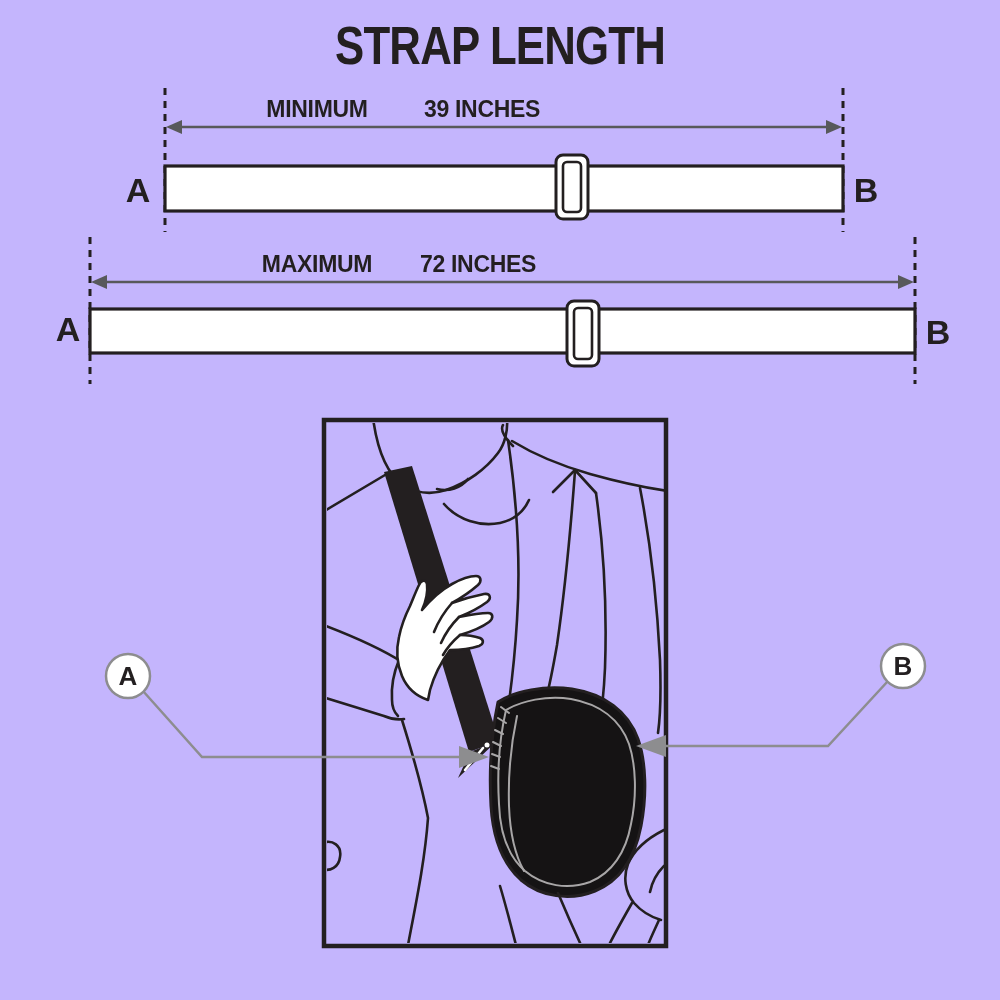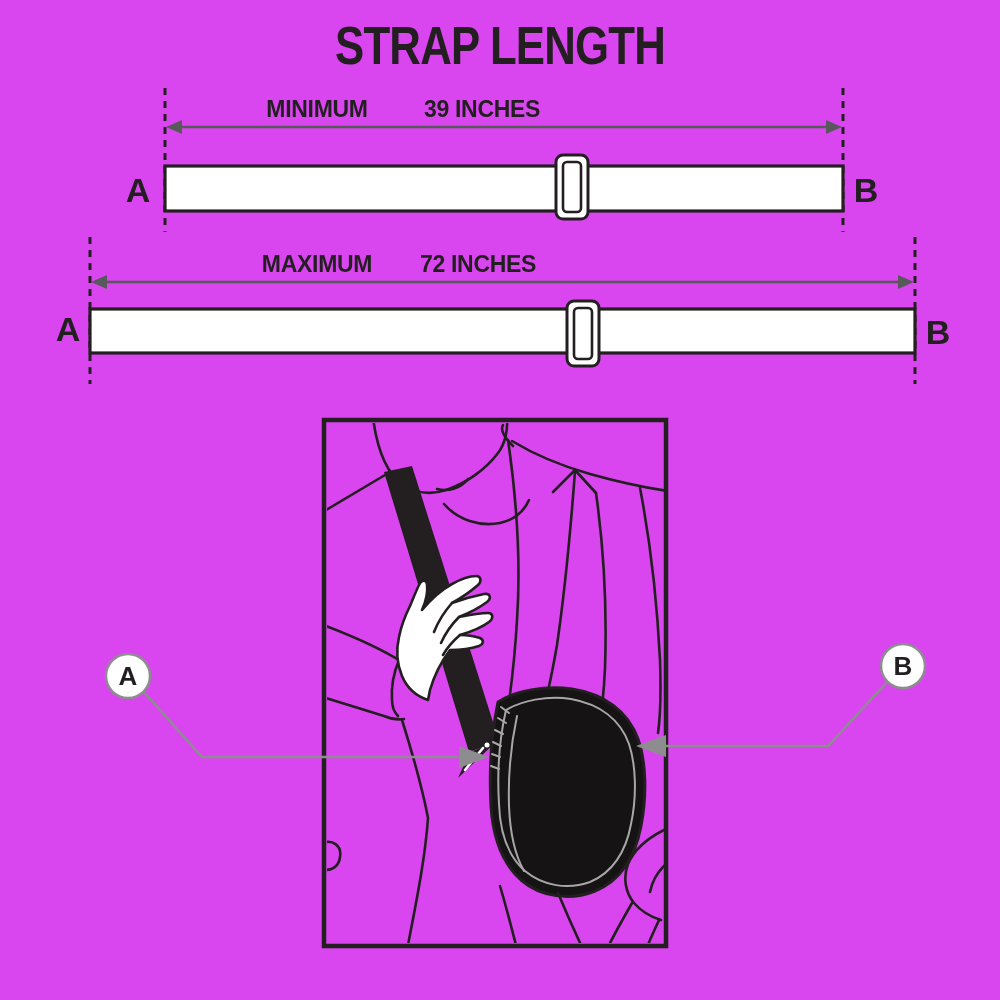--- a/index.html
+++ b/index.html
@@ -1,17 +1,17 @@
 <!DOCTYPE html>
 <html style="--ink: #231f20; --dim-arrow: #58595b; --callout: #8d8d8f; --bag-fill: #151314; --bag-piping: #a8a6a7;"><head>
 <meta charset="utf-8">
 <style>
   html,body{margin:0;padding:0;background:#ffffff;}
   .stage{
-    position:relative;width:1000px;height:1000px;background:#d946ef;
+    position:relative;width:1000px;height:1000px;background:#c4b5fd;
     font-family:"Liberation Sans",sans-serif;overflow:hidden;
   }
   svg text{
     font-family:"Liberation Sans","DejaVu Sans",sans-serif;
     font-weight:bold;fill:var(--ink,#231f20);
   }
   .title-text{font-size:54px;letter-spacing:-1px;}
   .dim-label{font-size:23px;letter-spacing:-0.3px;}
   .end-label{font-size:34px;}
   .callout-label{font-size:26px;}

